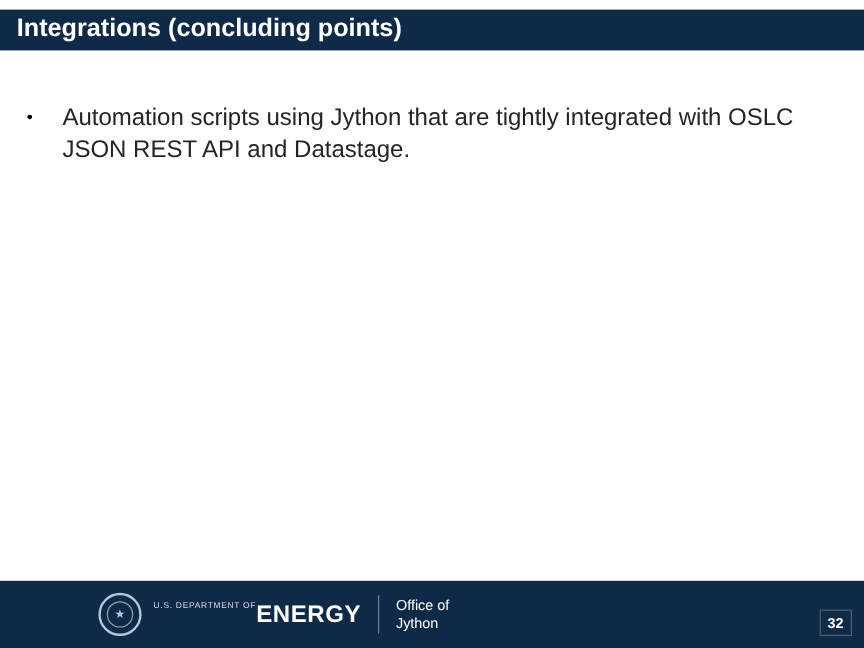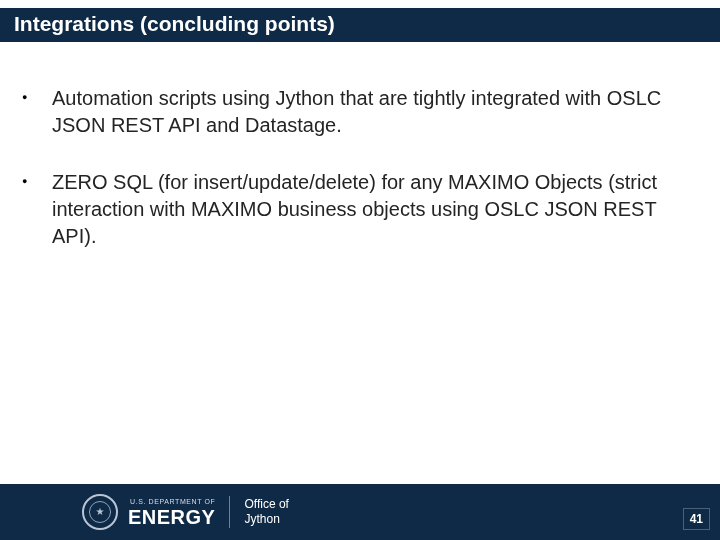--- a/index.html
+++ b/index.html
@@ -82,23 +82,22 @@
   .seal::after {
     content: "★";
     position: absolute;
     top: 50%; left: 50%;
     transform: translate(-50%, -52%);
     font-size: 10px;
     color: #b9c5d4;
   }
   .energy-block {
     display: flex;
-    flex-direction: column;
+    flex-direction: row;
     line-height: 1;
-    align-items: flex-end;
   }
   .energy-top {
     font-size: 7px;
     letter-spacing: 0.6px;
     color: #d6deea;
     margin-bottom: 2px;
   }
   .energy-word {
     font-size: 20px;
     font-weight: bold;
@@ -133,31 +132,30 @@
 </head>
 <body>
 
 <div class="title-bar">
   <h1>Integrations (concluding points)</h1>
 </div>
 
 <div class="content">
   <ul class="bullets">
     <li>Automation scripts using Jython that are tightly integrated with OSLC JSON REST API  and Datastage.</li>
-    <li>ZERO SQL (for insert/update/delete) for any MAXIMO Objects (strict interaction with MAXIMO business objects using OSLC JSON REST API).</li>
   </ul>
 </div>
 
 <div class="footer">
   <div class="logo-wrap">
     <div class="seal"></div>
     <div class="energy-block">
       <div class="energy-top">U.S. DEPARTMENT OF</div>
       <div class="energy-word">ENERGY</div>
     </div>
   </div>
   <div class="divider"></div>
   <div class="office">
     <div>Office of</div>
     <div>Jython</div>
   </div>
-  <div class="page-num">41</div>
+  <div class="page-num">32</div>
 </div>
 
 </body></html>

